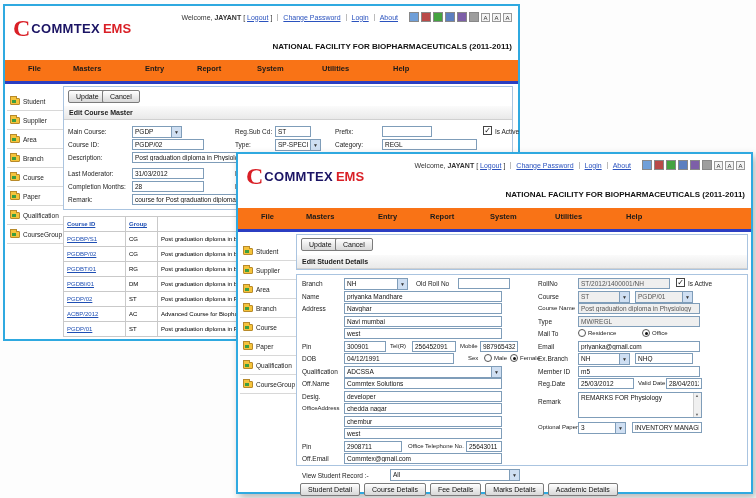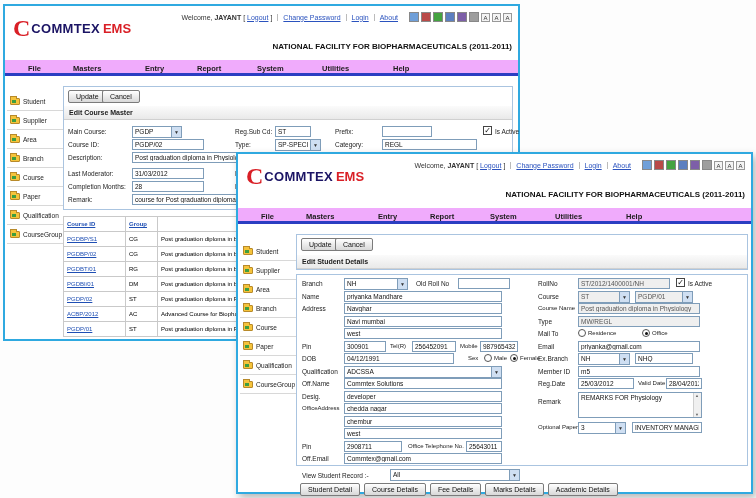--- a/index.html
+++ b/index.html
@@ -19,21 +19,21 @@
   .hdr-top { position:absolute; right:6px; top:6px; display:flex; align-items:center; white-space:nowrap; font-size:7px; color:#333; }
   .lnk { color:#2a52be; text-decoration:underline; cursor:pointer; }
   .grp { padding:0 5px; }
   .grp + .grp { border-left:1px solid #bbb; }
   .swatches { display:flex; gap:2px; margin-left:6px; align-items:center; }
   .sw { width:10px; height:10px; display:inline-block; border:1px solid #888; }
   .fontbox { width:9px; height:9px; border:1px solid #999; background:#f4f4f4; font-size:6px; line-height:8px; text-align:center; color:#333; display:inline-block; }
   .facility { position:absolute; right:6px; top:36px; font-size:8px; font-weight:bold; color:#111; }
 
   
-  .menubar { position:absolute; left:0; right:0; top:54px; height:16px; background:#f0abfc;
+  .menubar { position:absolute; left:0; right:0; top:54px; height:24px; background:#f97316;
     border-bottom:3px solid #2b3ec2; }
   .mi { position:absolute; top:4px; font-size:7.5px; font-weight:bold; color:#1a1a1a; cursor:pointer; }
 
   
   .sidebar { position:absolute; width:56px; }
   .si { height:19px; border-bottom:1px solid #d8d8d8; display:flex; align-items:center; gap:3px; padding-left:3px; cursor:pointer; background:#fff; }
   .si span.t { font-size:6.5px; color:#222; white-space:nowrap; }
   .folder { position:relative; width:10px; height:7px; background:#f5c33b; border:1px solid #b88a2a; border-radius:1px; flex:0 0 auto; }
   .folder::before { content:""; position:absolute; left:-1px; top:-3px; width:5px; height:2px; background:#f5c33b; border:1px solid #b88a2a; border-bottom:none; }
   .folder::after { content:""; position:absolute; left:1px; top:1px; width:4px; height:3px; background:#3f9e3f; }

